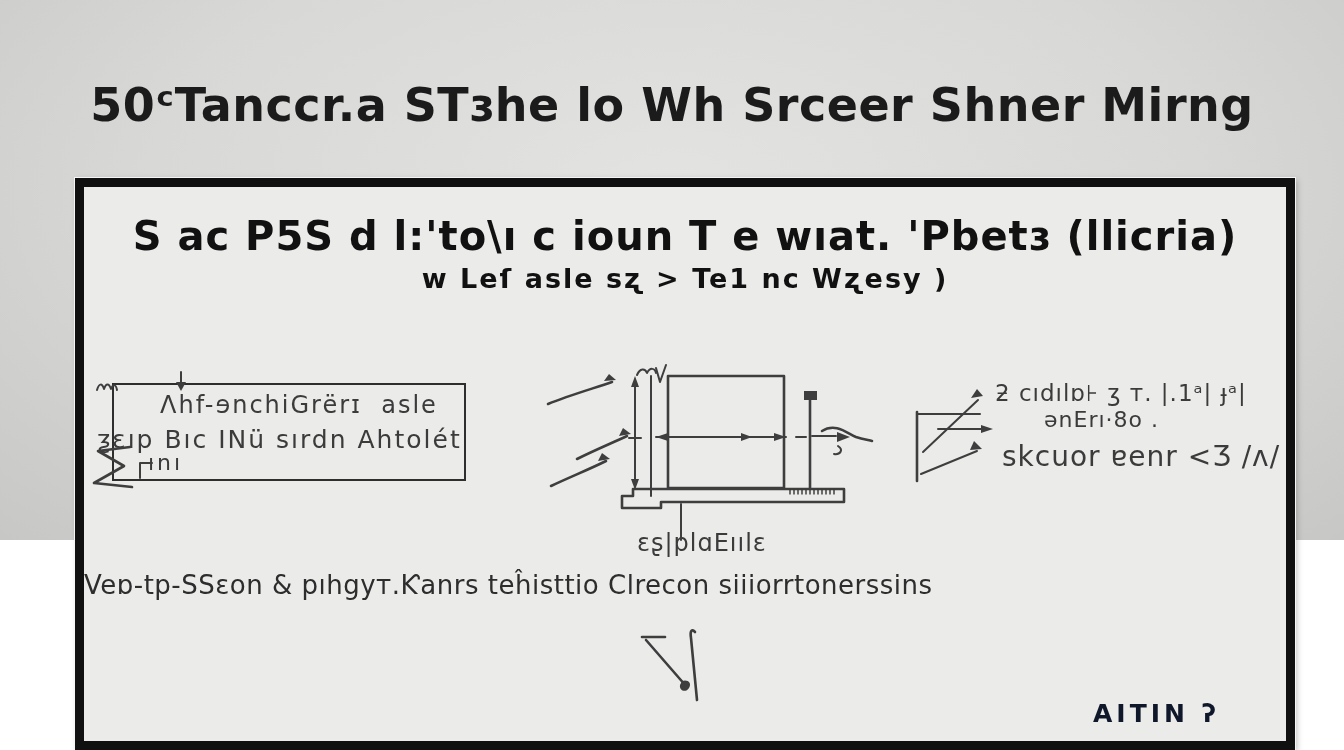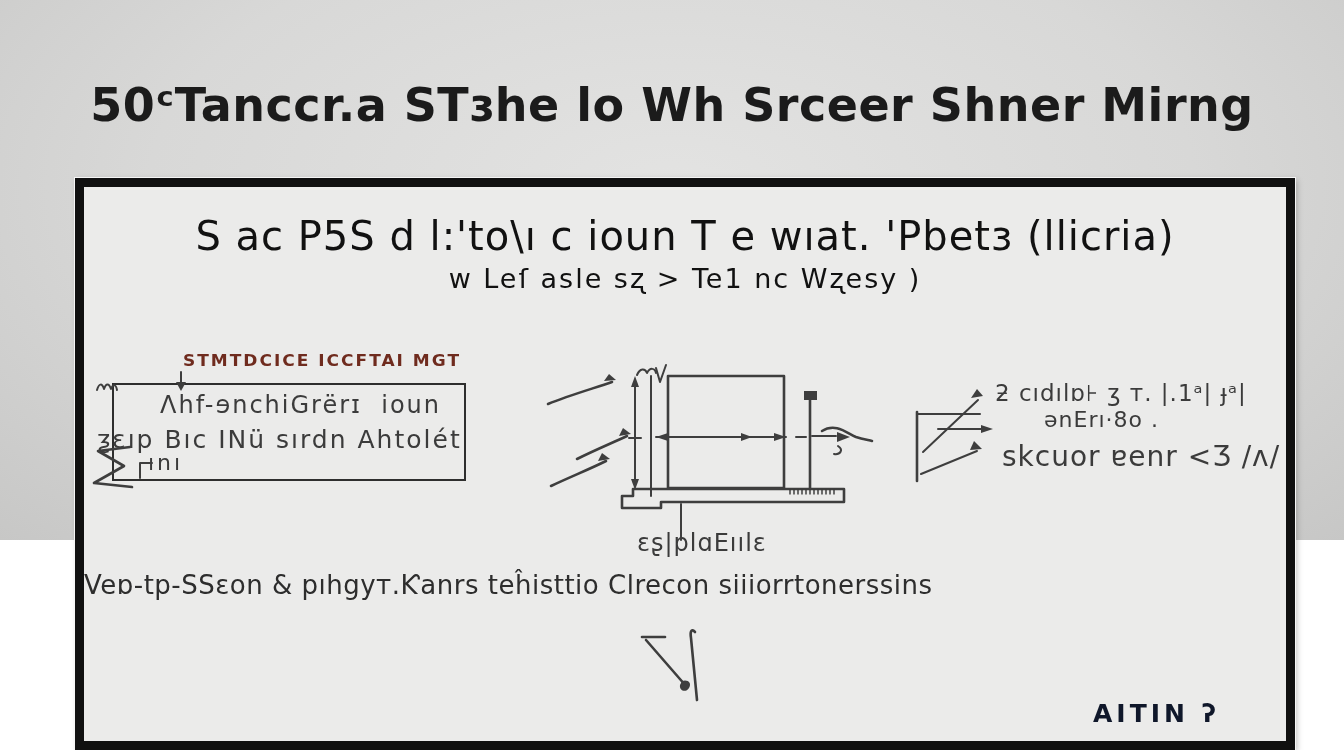--- a/index.html
+++ b/index.html
@@ -13,21 +13,21 @@
     text-align:center; font-weight:700; font-size:46px; color:#1b1b1b;
     font-family:"DejaVu Sans", sans-serif; letter-spacing:0.5px;
   }
   .frame {
     position:absolute; left:75px; top:178px; width:1202px; height:554px;
     border:9px solid #101010; background:#ebebea;
     box-shadow: 0 0 0 1px #f5f5f5, 2px 2px 6px rgba(0,0,0,0.25);
   }
   .frame > div { position:absolute; }
   .heading {
-    left:0; right:0; text-align:center; font-weight:400; color:#111;
+    left:0; right:0; text-align:center; font-weight:700; color:#111;
     font-family:"DejaVu Sans", sans-serif; white-space:pre;
   }
   .h1 { top:26px; font-size:40px; letter-spacing:1px; }
   .h2 { top:76px; font-size:27px; letter-spacing:2px; }
   .red-label {
     left:99px; top:163px; font-size:17px; font-weight:700; color:#6f2b1e;
     letter-spacing:2px; white-space:pre; transform:scaleY(0.95);
     font-family:"DejaVu Sans", sans-serif;
   }
   .left-box {
@@ -60,23 +60,22 @@
 <body>
 
 <div class="stage">
 
   <div class="page-title">50ᶜTanccr.a STɜhe lo Wh Srceer Shner Mirng</div>
 
   <div class="frame">
     <div class="heading h1">S ac P5S d l:'to\ı c ioun T e wıat. 'Pbetɜ (llicria)</div>
     <div class="heading h2">w Leſ asle sʐ &gt; Te1 nc Wʐesy )</div>
 
-    <div class="red-label">STMTDCICE ICCFTAI MGT</div>
     <div class="left-box"></div>
-    <div class="hand lb1">Λhf-ɘnchiGrërɪ  ioun</div>
+    <div class="hand lb1">Λhf-ɘnchiGrërɪ  asle</div>
     <div class="hand lb2">ƺɛıp Bıc INü sırdn Ahtolét</div>
     <div class="hand lb3">ını</div>
 
     <div class="hand spindle-label">ɛʂ|plɑEıılɛ</div>
 
     <div class="hand note1">ƻ cıdılɒ⊦ ʒ т. |.1ᵃ| ɟᵃ|</div>
     <div class="hand note2">ǝnErı·8o .</div>
     <div class="hand note3">skcuor ɐenr &lt;Ʒ /ʌ/</div>
 
     <div class="caption">Veɒ-tp-SSɛon &amp; pıhgyт.Ƙanrs teĥisttio Clrecon siiiorrtonerssins</div>

